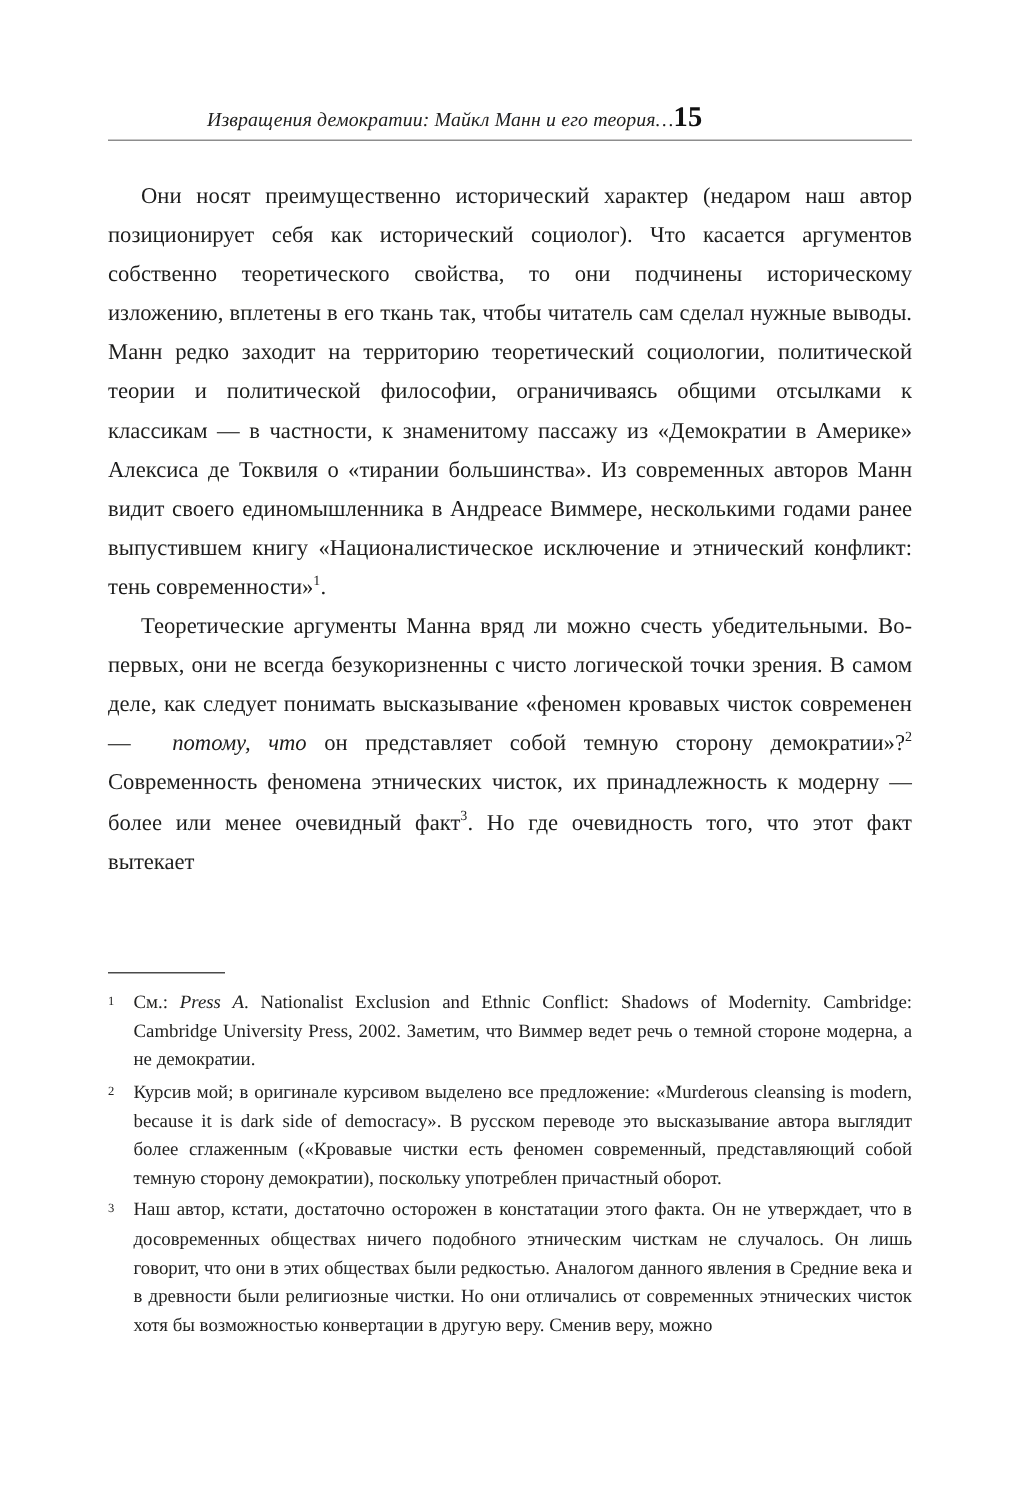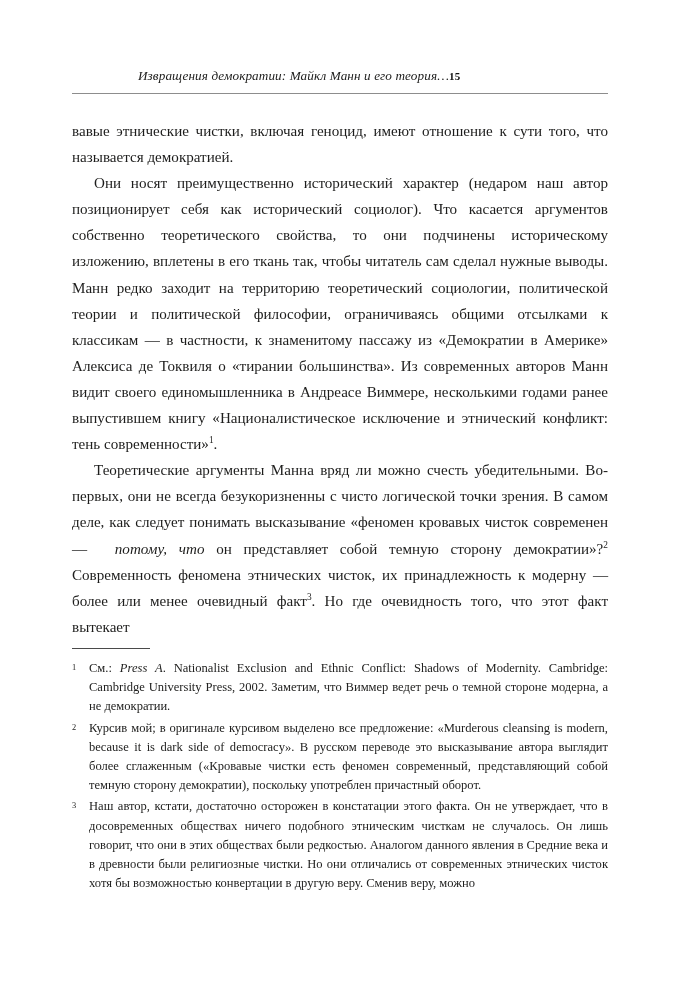--- a/index.html
+++ b/index.html
@@ -30,21 +30,21 @@
   }
   .running-head-title {
     font-style: italic;
     font-size: 13.2px;
     letter-spacing: .1px;
     color: #20201f;
     margin-left: 66px;
   }
   .running-head-folio {
     font-weight: bold;
-    font-size: 11px;
+    font-size: 19px;
     color: #111;
     letter-spacing: .2px;
   }
   .head-rule {
     position: absolute;
     left: 72px;
     top: 93px;
     width: 536px;
     height: 1px;
     background: #8d8d8d;
@@ -126,23 +126,20 @@
 <div class="page">
 
   <div class="running-head">
     <div class="running-head-title">Извращения демократии: Майкл Манн и его теория…</div>
     <div class="running-head-folio">15</div>
   </div>
   <div class="head-rule"></div>
 
   <div class="body-block">
 
-    <p>
-      <span>вавые этнические чистки, включая геноцид, имеют отношение к сути того, что называется демократией.</span>
-    </p>
 
 
     <p class="indent">
       <span>Они носят преимущественно исторический характер (недаром наш автор позиционирует себя как исторический социолог). Что касается аргументов собственно теоретического свойства, то они подчинены историческому изложению, вплетены в его ткань так, чтобы читатель сам сделал нужные выводы. Манн редко заходит на территорию теоретический социологии, политической теории и политической философии, ограничиваясь общими отсылками к классикам — в частности, к знаменитому пассажу из «Демократии в Америке» Алексиса де Токвиля о «тирании большинства». Из современных авторов Манн видит своего единомышленника в Андреасе Виммере, несколькими годами ранее выпустившем книгу «Националистическое исключение и этнический конфликт: тень современности»</span><sup>1</sup><span>.</span>
     </p>
 
     <p class="indent">
       <span>Теоретические аргументы Манна вряд ли можно счесть убедительными. Во-первых, они не всегда безукоризненны с чисто логической точки зрения. В самом деле, как следует понимать высказывание «феномен кровавых чисток современен — </span><em>потому, что</em><span> он представляет собой темную сторону демократии»?</span><sup>2</sup><span> Современность феномена этнических чисток, их принадлежность к модерну — более или менее очевидный факт</span><sup>3</sup><span>. Но где очевидность того, что этот факт вытекает</span>
     </p>
 

